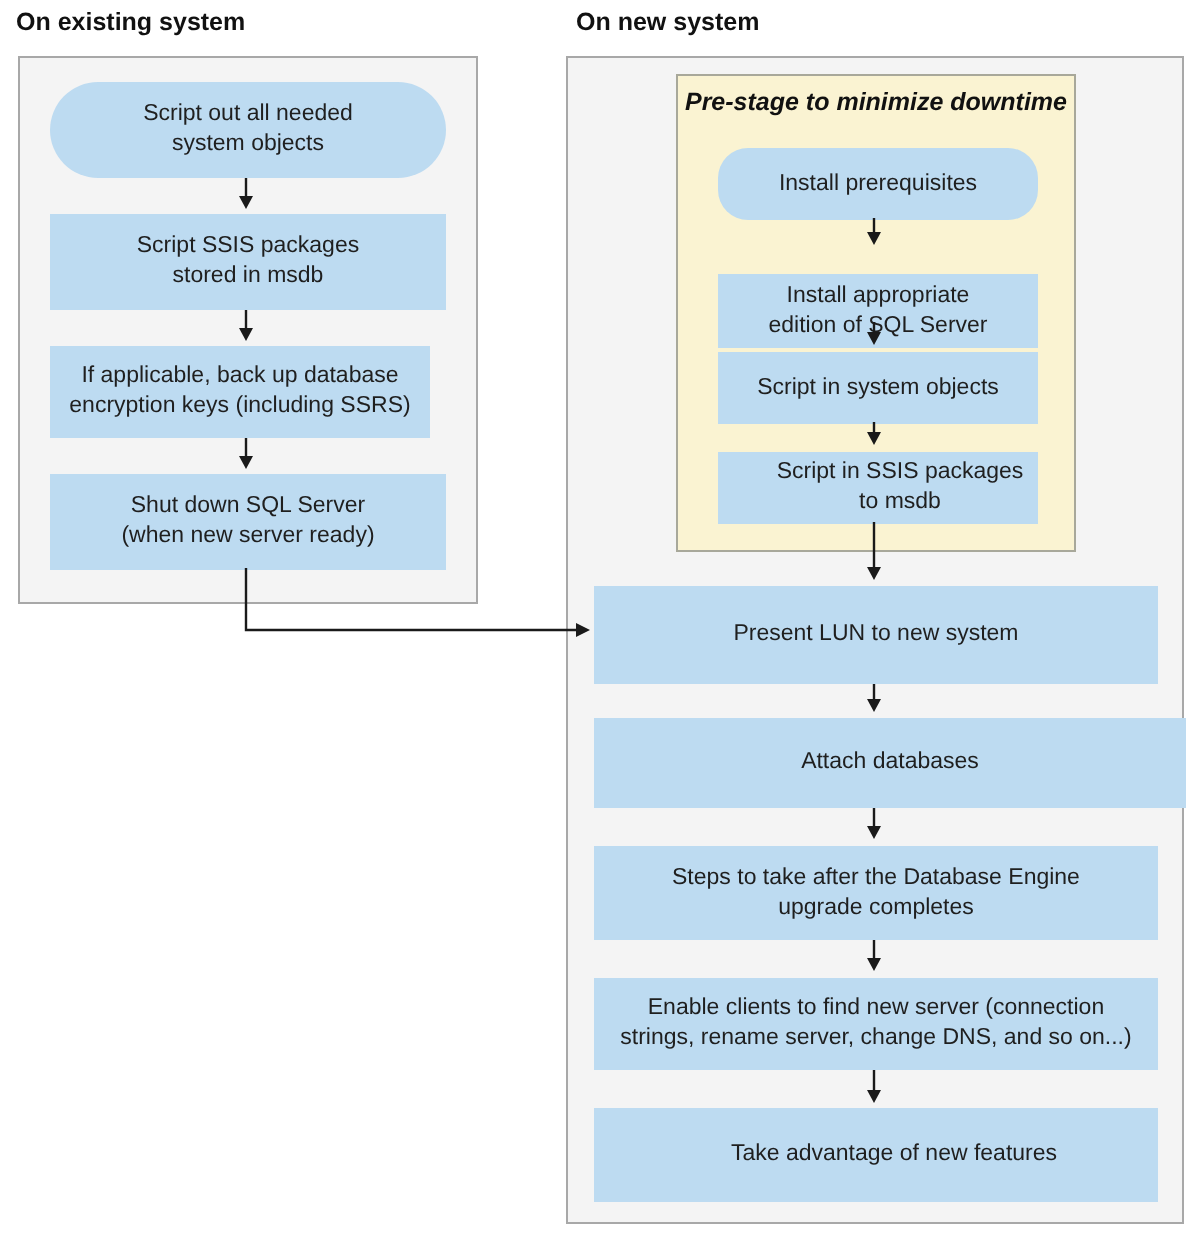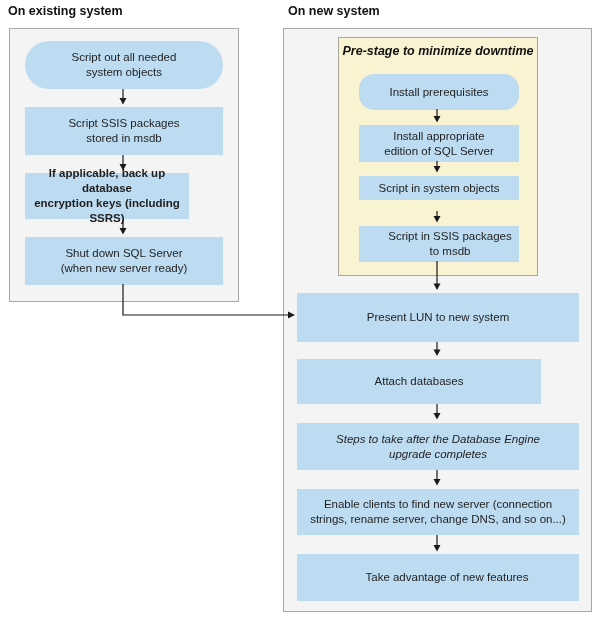--- a/index.html
+++ b/index.html
@@ -39,41 +39,41 @@
 
   <div class="col-header" style="left:8px; top:4px;">On existing system</div>
 
   <div class="col-header" style="left:288px; top:4px;">On new system</div>
 
   <div class="panel" style="left:9px; top:28px; width:230px; height:274px;">
     <div class="step" style="left:15px; top:12px; width:198px; height:48px;border-radius:24px;">Script out all needed
 system objects</div>
     <div class="step" style="left:15px; top:78px; width:198px; height:48px;">Script SSIS packages
 stored in msdb</div>
-    <div class="step" style="left:15px; top:144px; width:164px; height:46px;font-weight:bold;">If applicable, back up database
+    <div class="step" style="left:15px; top:144px; width:190px; height:46px;">If applicable, back up database
 encryption keys (including SSRS)</div>
     <div class="step" style="left:15px; top:208px; width:198px; height:48px;">Shut down SQL Server
 (when new server ready)</div>
   </div>
 
   <div class="panel" style="left:283px; top:28px; width:309px; height:584px;">
 
     <div class="prestage" style="left:54px; top:8px; width:200px; height:239px;">
       <div class="prestage-title">Pre-stage to minimize downtime</div>
       <div class="step" style="left:20px; top:36px; width:160px; height:36px;border-radius:15px;">Install prerequisites</div>
-      <div class="step" style="left:20px; top:87px; width:160px; height:37px;">Install appropriate
+      <div class="step" style="left:20px; top:99px; width:160px; height:37px;">Install appropriate
 edition of SQL Server</div>
-      <div class="step" style="left:20px; top:138px; width:160px; height:24px;">Script in system objects</div>
+      <div class="step" style="left:20px; top:138px; width:160px; height:36px;">Script in system objects</div>
       <div class="step" style="left:20px; top:188px; width:160px; height:36px;padding-left:24px;">Script in SSIS packages
 to msdb</div>
     </div>
 
     <div class="step" style="left:13px; top:264px; width:282px; height:49px;">Present LUN to new system</div>
-    <div class="step" style="left:13px; top:330px; width:244px; height:45px;">Attach databases</div>
-    <div class="step" style="left:13px; top:394px; width:282px; height:47px;font-style:italic;">Steps to take after the Database Engine
+    <div class="step" style="left:13px; top:330px; width:296px; height:45px;">Attach databases</div>
+    <div class="step" style="left:13px; top:394px; width:282px; height:47px;">Steps to take after the Database Engine
 upgrade completes</div>
     <div class="step" style="left:13px; top:460px; width:282px; height:46px;">Enable clients to find new server (connection
 strings, rename server, change DNS, and so on...)</div>
     <div class="step" style="left:13px; top:525px; width:282px; height:47px;padding-left:20px;">Take advantage of new features</div>
   </div>
 
   <svg class="arrows" width="600" height="628" viewBox="0 0 600 628">
 
     <g>
       <line class="al" x1="123" y1="89" x2="123" y2="98.5"></line>

